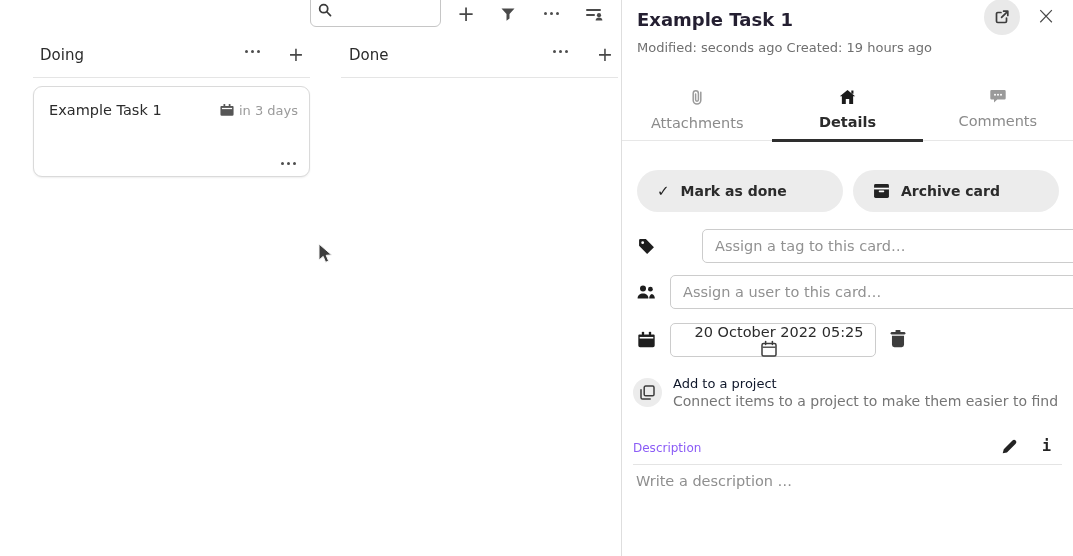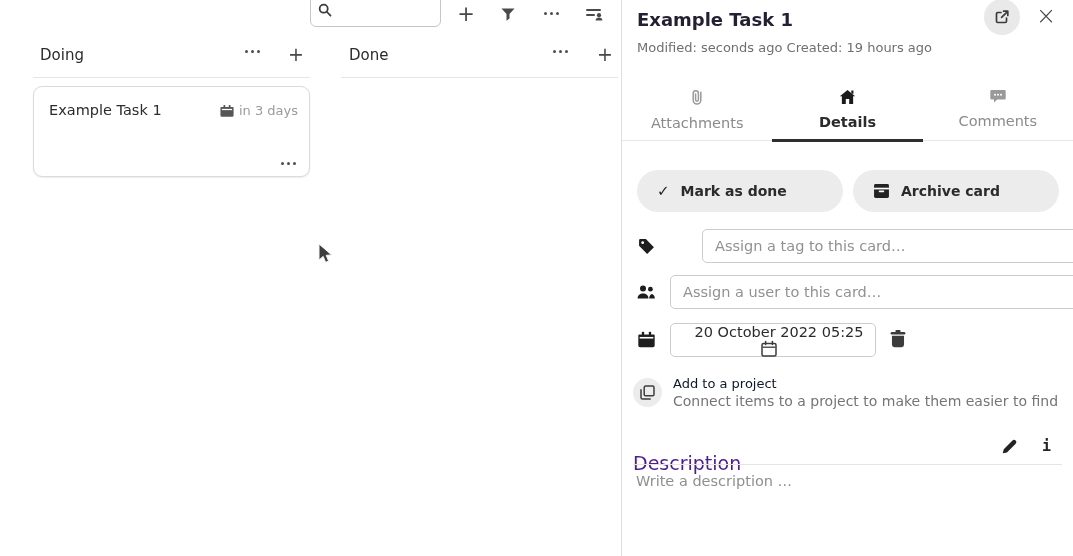--- a/index.html
+++ b/index.html
@@ -18,21 +18,21 @@
 
   
   .col-title { font-size:15px; color:#2b2b2b; }
   .hairline { height:1px; background:#e5e5e5; }
   .dots { display:flex; gap:3px; align-items:center; }
   .dots i { width:3px; height:3px; border-radius:50%; background:#4d4d4d; display:block; }
 
   .card { left:33px; top:86px; width:277px; height:91px; background:#fff;
     border:1px solid #dadada; border-radius:9px; box-shadow:0 1px 2px rgba(0,0,0,.07); }
   .card-title { position:absolute; left:15px; top:15px; font-size:14.5px; color:#2b2b2b; }
-  .card-due { position:absolute; right:11px; top:16px; display:flex; align-items:center; gap:5px; }
+  .card-due { position:absolute; right:11px; top:16px; display:flex; gap:5px; }
   .card-due span { font-size:13px; color:#9b9b9b; }
 
   .v-divider { left:621px; top:0; width:1px; height:556px; background:#dedede; }
 
   
   .panel-title { left:637px; top:9px; font-size:18px; font-weight:700; color:#241f31; }
   .panel-meta  { left:637px; top:40px; font-size:13px; color:#6f6f6f; }
   .circle-btn { left:984px; top:-1px; width:36px; height:36px; border-radius:50%;
     background:#e9e9e9; display:flex; align-items:center; justify-content:center; }
   .close-btn { left:1034px; top:2px; width:24px; height:28px; font-size:24px; font-weight:300;
@@ -53,21 +53,21 @@
   .entry input { border:none; outline:none; background:transparent; font-family:inherit;
     font-size:14.5px; color:#2b2b2b; width:100%; padding:0 12px; }
   .entry input::placeholder { color:#919191; opacity:1; }
   .date-text { font-size:14.5px; color:#2b2b2b; padding-left:12px; flex:1; }
 
   .proj-circle { left:633px; top:378px; width:29px; height:29px; border-radius:50%;
     background:#ececec; display:flex; align-items:center; justify-content:center; }
   .proj-title { left:673px; top:376px; font-size:13px; color:#0f172a; }
   .proj-sub   { left:673px; top:393px; font-size:14px; color:#757575; }
 
-  .desc-label { left:633px; top:452px; font-size:19px; color:#4c1d95; }
+  .desc-label { left:633px; top:441px; font-size:12px; color:#8b5cf6; }
   .info-glyph { font-family:"DejaVu Sans Mono",monospace; font-weight:700; font-size:15px; color:#232323; }
   .desc-placeholder { left:636px; top:473px; font-size:14.5px; color:#8f8f8f; }
 
   svg { display:block; }
 </style>
 </head>
 <body>
 
 <div id="app">
 

